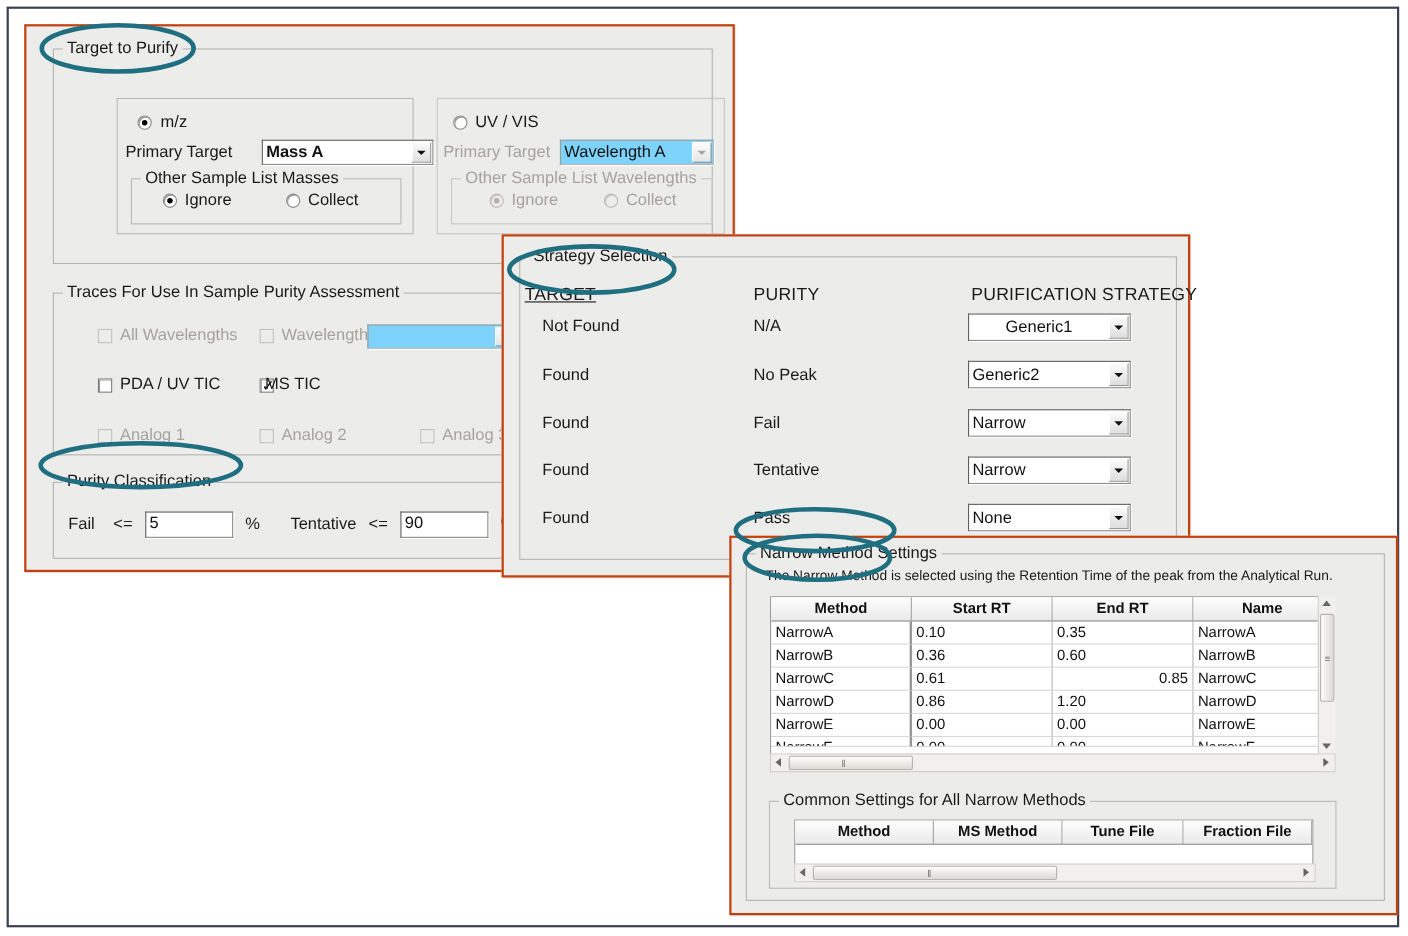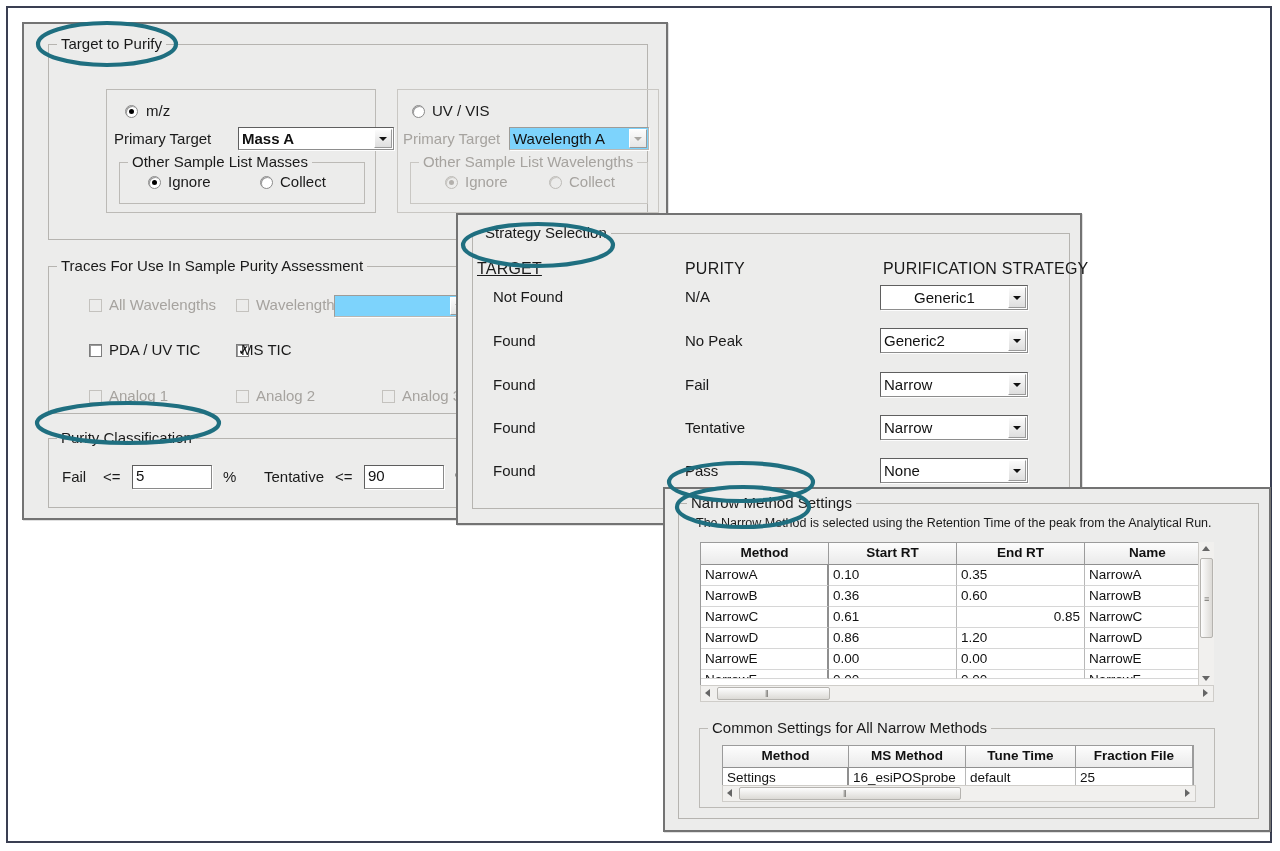--- a/index.html
+++ b/index.html
@@ -10,21 +10,21 @@
   }
   .outer-frame{
     position:absolute;left:6px;top:6px;width:1266px;height:837px;
     border:2px solid #3a3f52;box-sizing:border-box;background:#ffffff;
   }
   .stage{position:absolute;left:0;top:0;width:1280px;height:851px;overflow:hidden;}
 
   
   .win-panel{
     position:absolute;background:#ececeb;
-    border:2px solid #737373;box-sizing:border-box;
+    border:2px solid #c2410c;box-sizing:border-box;
     box-shadow:1px 1px 0 rgba(0,0,0,.12);
   }
 
   
   .group{
     position:absolute;box-sizing:border-box;
     border:1px solid #b6b4b0;
     border-top:1px solid #b6b4b0;
   }
   .group > .gcap{
@@ -346,28 +346,22 @@
         </span>
       </div>
 
       <div class="group" style="left:20px;top:224px;width:516px;height:80px;border-color:#bcbab6;">
         <span class="gcap">Common Settings for All Narrow Methods</span>
 
         <div class="grid" style="left:22px;top:16px;width:472px;height:45px;">
           <div class="grow head">
             <span class="gcell first" style="width:126px;">Method</span>
             <span class="gcell" style="width:117px;">MS Method</span>
-            <span class="gcell" style="width:110px;">Tune Time</span>
+            <span class="gcell" style="width:110px;">Tune File</span>
             <span class="gcell" style="width:117px;">Fraction File</span>
-          </div>
-          <div class="grow">
-            <span class="gcell first" style="width:126px;">Settings</span>
-            <span class="gcell" style="width:117px;">16_esiPOSprobe</span>
-            <span class="gcell" style="width:110px;">default</span>
-            <span class="gcell" style="width:117px;">25</span>
           </div>
         </div>
 
         <div class="hscroll" style="left:22px;top:56px;width:474px;height:17px;background:#f1f0ee;border:1px solid #cfcdc9;box-sizing:border-box;">
           <span class="sbtn" style="left:0;top:0;width:15px;height:15px;">
             <span class="tri lt" style="left:4px;top:3px;"></span>
           </span>
           <span class="sthumb h" style="left:16px;top:1px;width:222px;height:13px;"></span>
           <span class="gripper" style="left:120px;top:4px;">‖</span>
           <span class="sbtn" style="right:0;top:0;width:15px;height:15px;">

